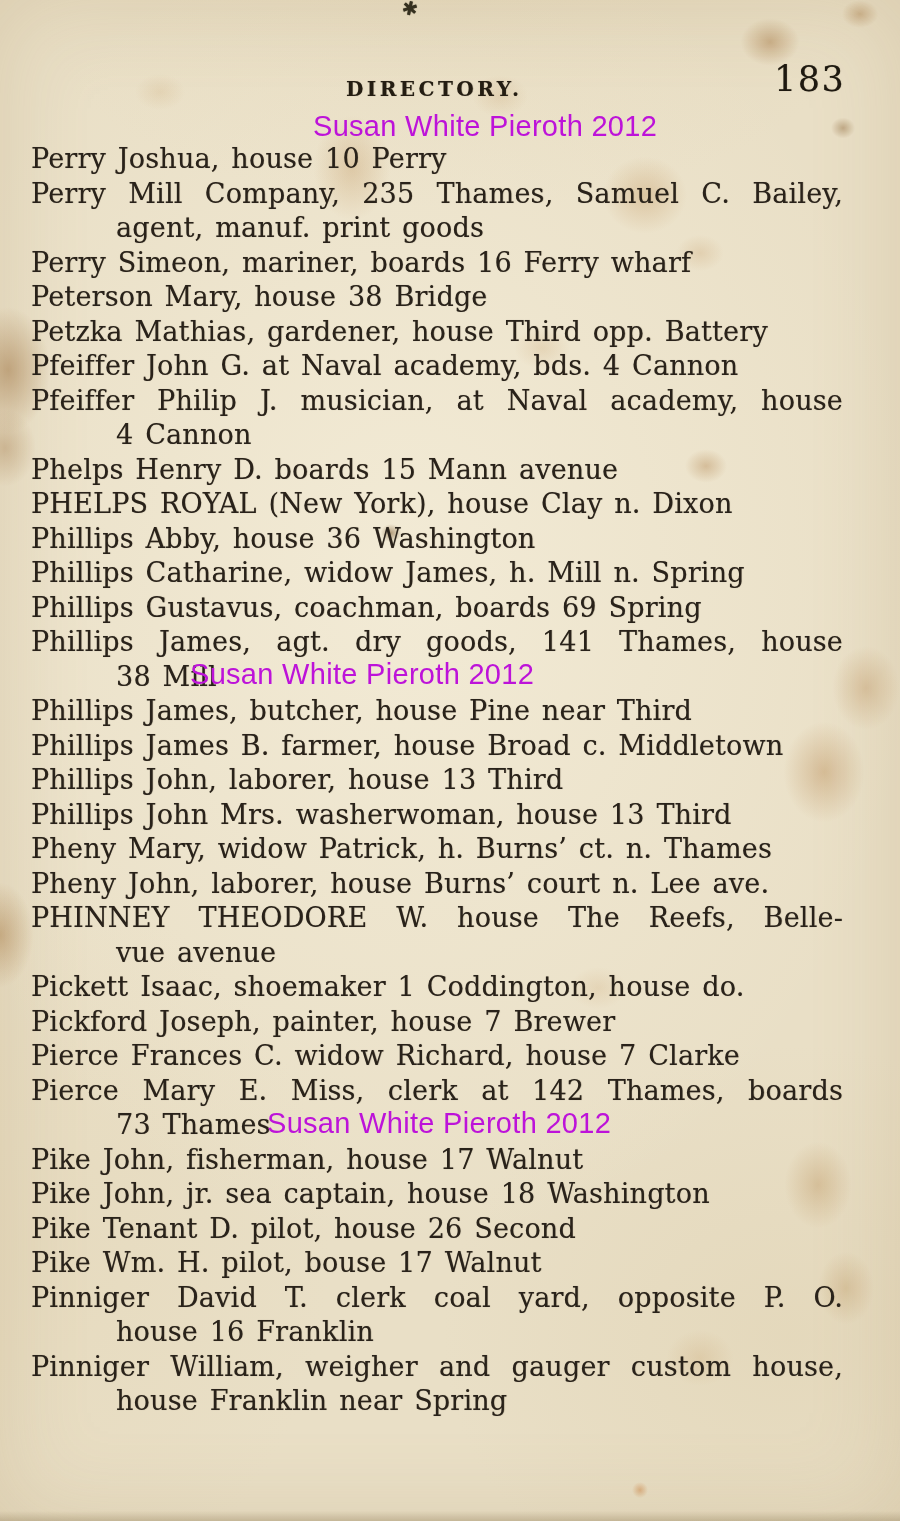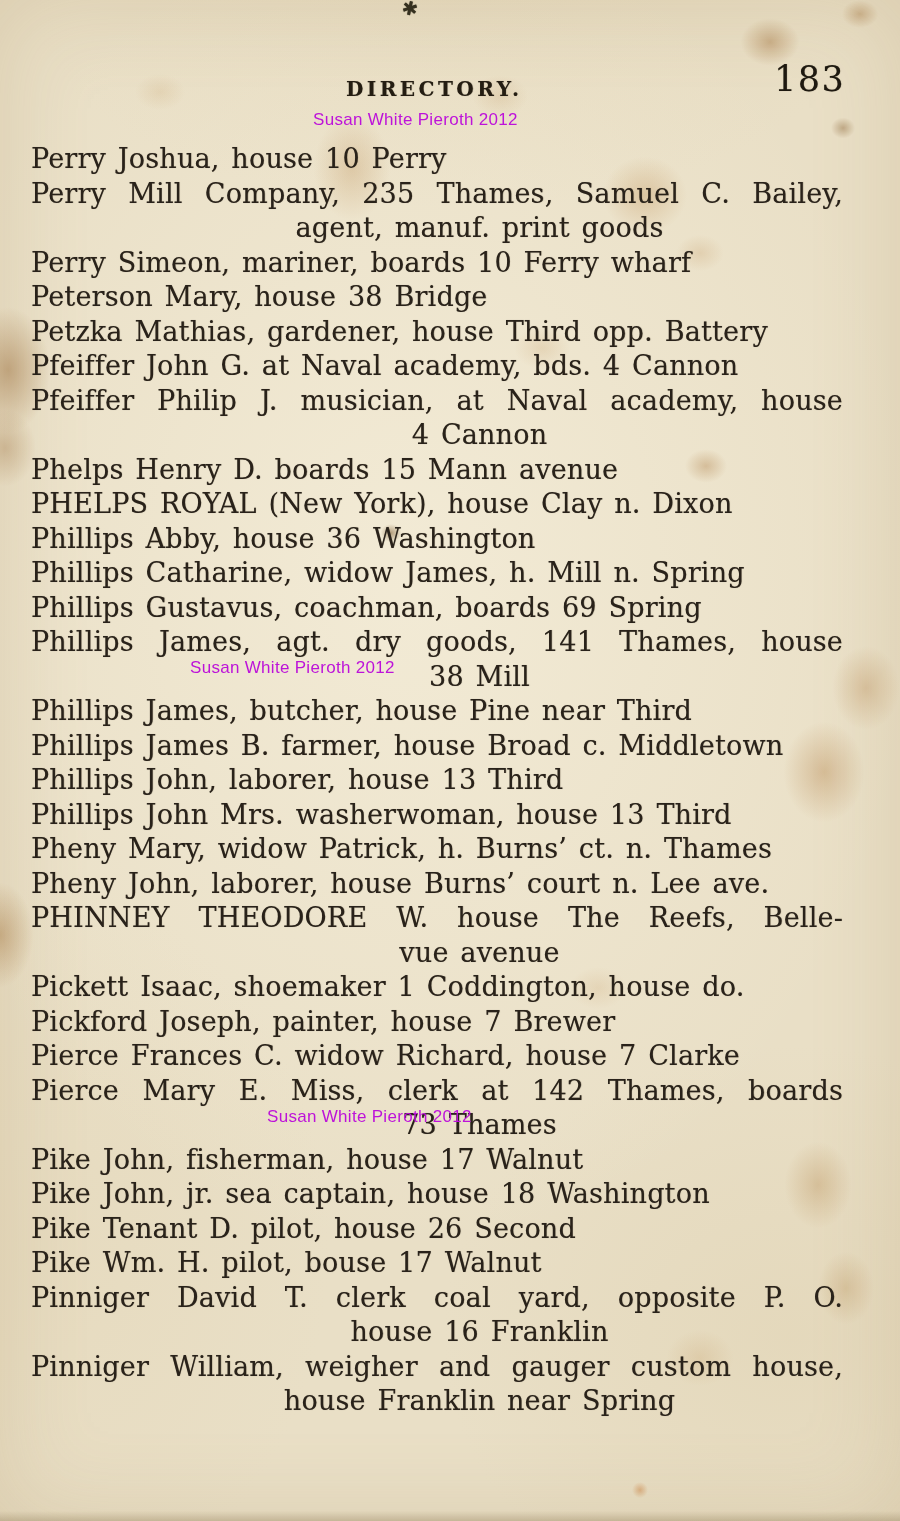--- a/index.html
+++ b/index.html
@@ -67,26 +67,26 @@
     text-shadow:0.3px 0.3px 0.7px rgba(40,30,15,0.45);
   }
   .entries {
     position:absolute; top:142px; left:31px; width:812px;
     font-size:27px; line-height:34.5px;
     word-spacing:3px; letter-spacing:0.2px;
     color:#29221a;
     text-shadow:0.3px 0.3px 0.7px rgba(40,30,15,0.42);
   }
   .line { min-height:34.5px; }
-  .line.cont { padding-left:85px;text-align:center; }
+  .line.cont { padding-left:85px; }
   .line.just { text-align:justify; text-align-last:justify; }
   .wm {
     position:absolute;
     font-family:"Liberation Sans", sans-serif;
-    font-size:17px; letter-spacing:0.3px;
+    font-size:29px; letter-spacing:0.3px;
     white-space:nowrap; pointer-events:none;
   }
   .wm1 { left:313px; top:110px; }
   .wm2 { left:190px; top:658px; }
   .wm3 { left:267px; top:1107px; }
 </style>
 </head>
 <body>
 
 <div class="page">
@@ -95,21 +95,21 @@
   <div class="printer-mark">✱</div>
 
   <div class="header">DIRECTORY.</div>
 
   <div class="pagenum">183</div>
 
   <div class="entries" id="entries">
       <div class="line">Perry Joshua, house 10 Perry</div>
       <div class="line just">Perry Mill Company, 235 Thames, Samuel C. Bailey,</div>
       <div class="line cont">agent, manuf. print goods</div>
-      <div class="line">Perry Simeon, mariner, boards 10 Ferry wharf</div>
+      <div class="line">Perry Simeon, mariner, boards 16 Ferry wharf</div>
       <div class="line">Peterson Mary, house 38 Bridge</div>
       <div class="line">Petzka Mathias, gardener, house Third opp. Battery</div>
       <div class="line">Pfeiffer John G. at Naval academy, bds. 4 Cannon</div>
       <div class="line just">Pfeiffer Philip J. musician, at Naval academy, house</div>
       <div class="line cont">4 Cannon</div>
       <div class="line">Phelps Henry D. boards 15 Mann avenue</div>
       <div class="line">PHELPS ROYAL (New York), house Clay n. Dixon</div>
       <div class="line">Phillips Abby, house 36 Washington</div>
       <div class="line">Phillips Catharine, widow James, h. Mill n. Spring</div>
       <div class="line">Phillips Gustavus, coachman, boards 69 Spring</div>

